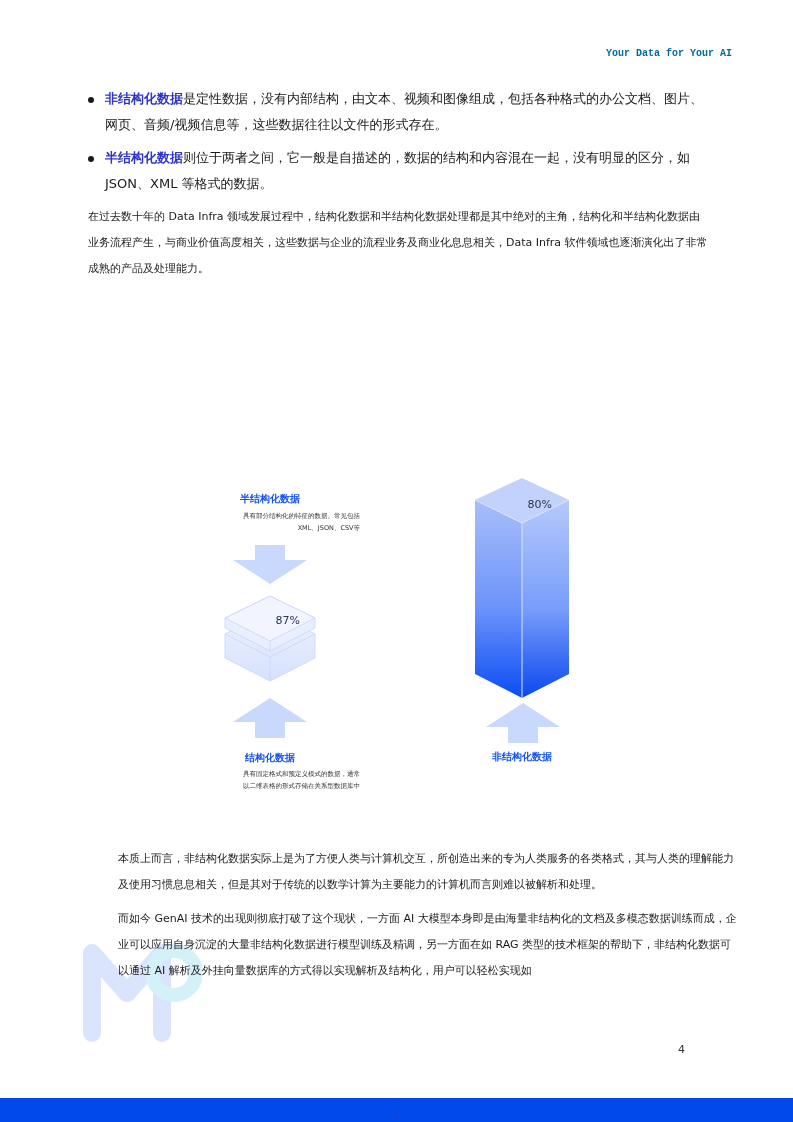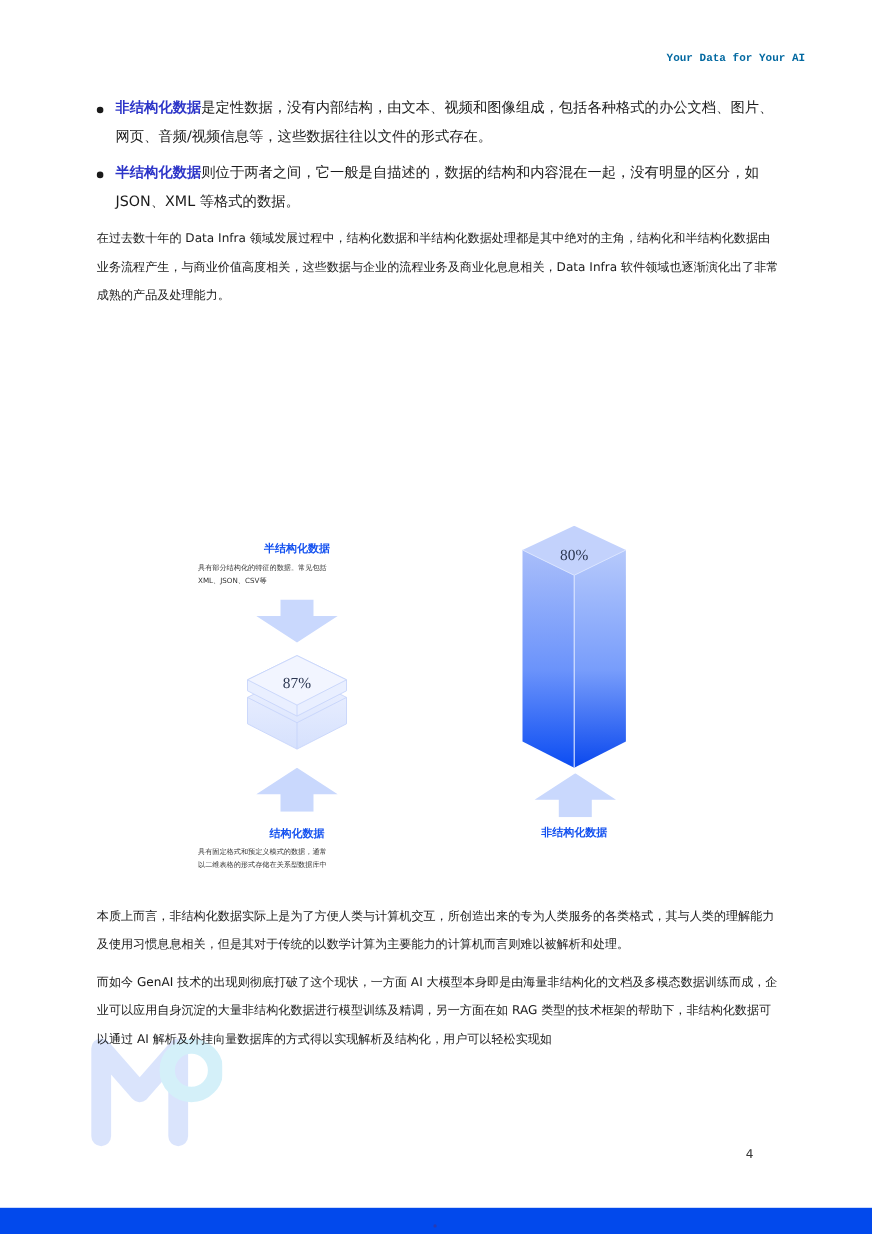--- a/index.html
+++ b/index.html
@@ -24,22 +24,22 @@
     position: absolute; left: 0; top: 11px; width: 6px; height: 6px;
     border-radius: 50%; background: #1a1a1a;
   }
   .term { color: #2d35c8; font-weight: bold; }
   .para { font-size: 11px; line-height: 26px; margin: 0 0 8px 0; }
 
   
   .diagram { position: absolute; left: 0; top: 0; width: 793px; height: 1122px; pointer-events: none; }
   .diagram * { pointer-events: auto; }
   .d-title { position: absolute; font-family: "Liberation Sans", sans-serif; font-weight: bold; font-size: 10px; color: #1552f0; text-align: center; }
-  .d-desc { position: absolute; font-size: 6.5px; line-height: 12px; color: #333; text-align: left; }
-  .pct { position: absolute; font-size: 14px; color: #2a3550; text-align: center; font-family: Liberation Serif, serif; }
+  .d-desc { position: absolute; font-size: 6.5px; line-height: 12px; color: #333; text-align: right; }
+  .pct { position: absolute; font-size: 11px; color: #2a3550; text-align: right; }
 
   .watermark { position: absolute; left: 82px; top: 933px; width: 120px; height: 110px; opacity: 0.22; }
   .page-number { position: absolute; left: 678px; top: 1043px; font-size: 11px; color: #333; }
   .footer-bar { position: absolute; left: 0; top: 1098px; width: 793px; height: 24px; background: #0249ec; }
   .footer-dot { position: absolute; left: 394px; top: 1113px; width: 3px; height: 3px; border-radius: 50%; background: #2a3ab0; }
 </style>
 </head>
 <body>
 
 <div class="header-title">Your Data for Your AI</div>
@@ -124,20 +124,20 @@
   </svg>
 
   <div class="d-title" style="left:442px; top:750px; width:160px;">非结构化数据</div>
 </div>
 
 <svg class="watermark" viewBox="0 0 120 110">
   <path d="M10 100 L10 20 L45 60 L80 20 L80 100" fill="none" stroke="#5a86f5" stroke-width="18" stroke-linecap="round" stroke-linejoin="round"></path>
   <circle cx="92" cy="40" r="22" fill="none" stroke="#3fc0e8" stroke-width="14"></circle>
 </svg>
 
-<div class="content" style="top:820px;">
+<div class="content" style="top:846px;margin-left:30px;">
   <p class="para">本质上而言，非结构化数据实际上是为了方便人类与计算机交互，所创造出来的专为人类服务的各类格式，其与人类的理解能力及使用习惯息息相关，但是其对于传统的以数学计算为主要能力的计算机而言则难以被解析和处理。</p>
   <p class="para">而如今 GenAI 技术的出现则彻底打破了这个现状，一方面 AI 大模型本身即是由海量非结构化的文档及多模态数据训练而成，企业可以应用自身沉淀的大量非结构化数据进行模型训练及精调，另一方面在如 RAG 类型的技术框架的帮助下，非结构化数据可以通过 AI 解析及外挂向量数据库的方式得以实现解析及结构化，用户可以轻松实现如</p>
 </div>
 
 <div class="page-number">4</div>
 <div class="footer-bar"></div>
 <div class="footer-dot"></div>
 
 </body></html>

